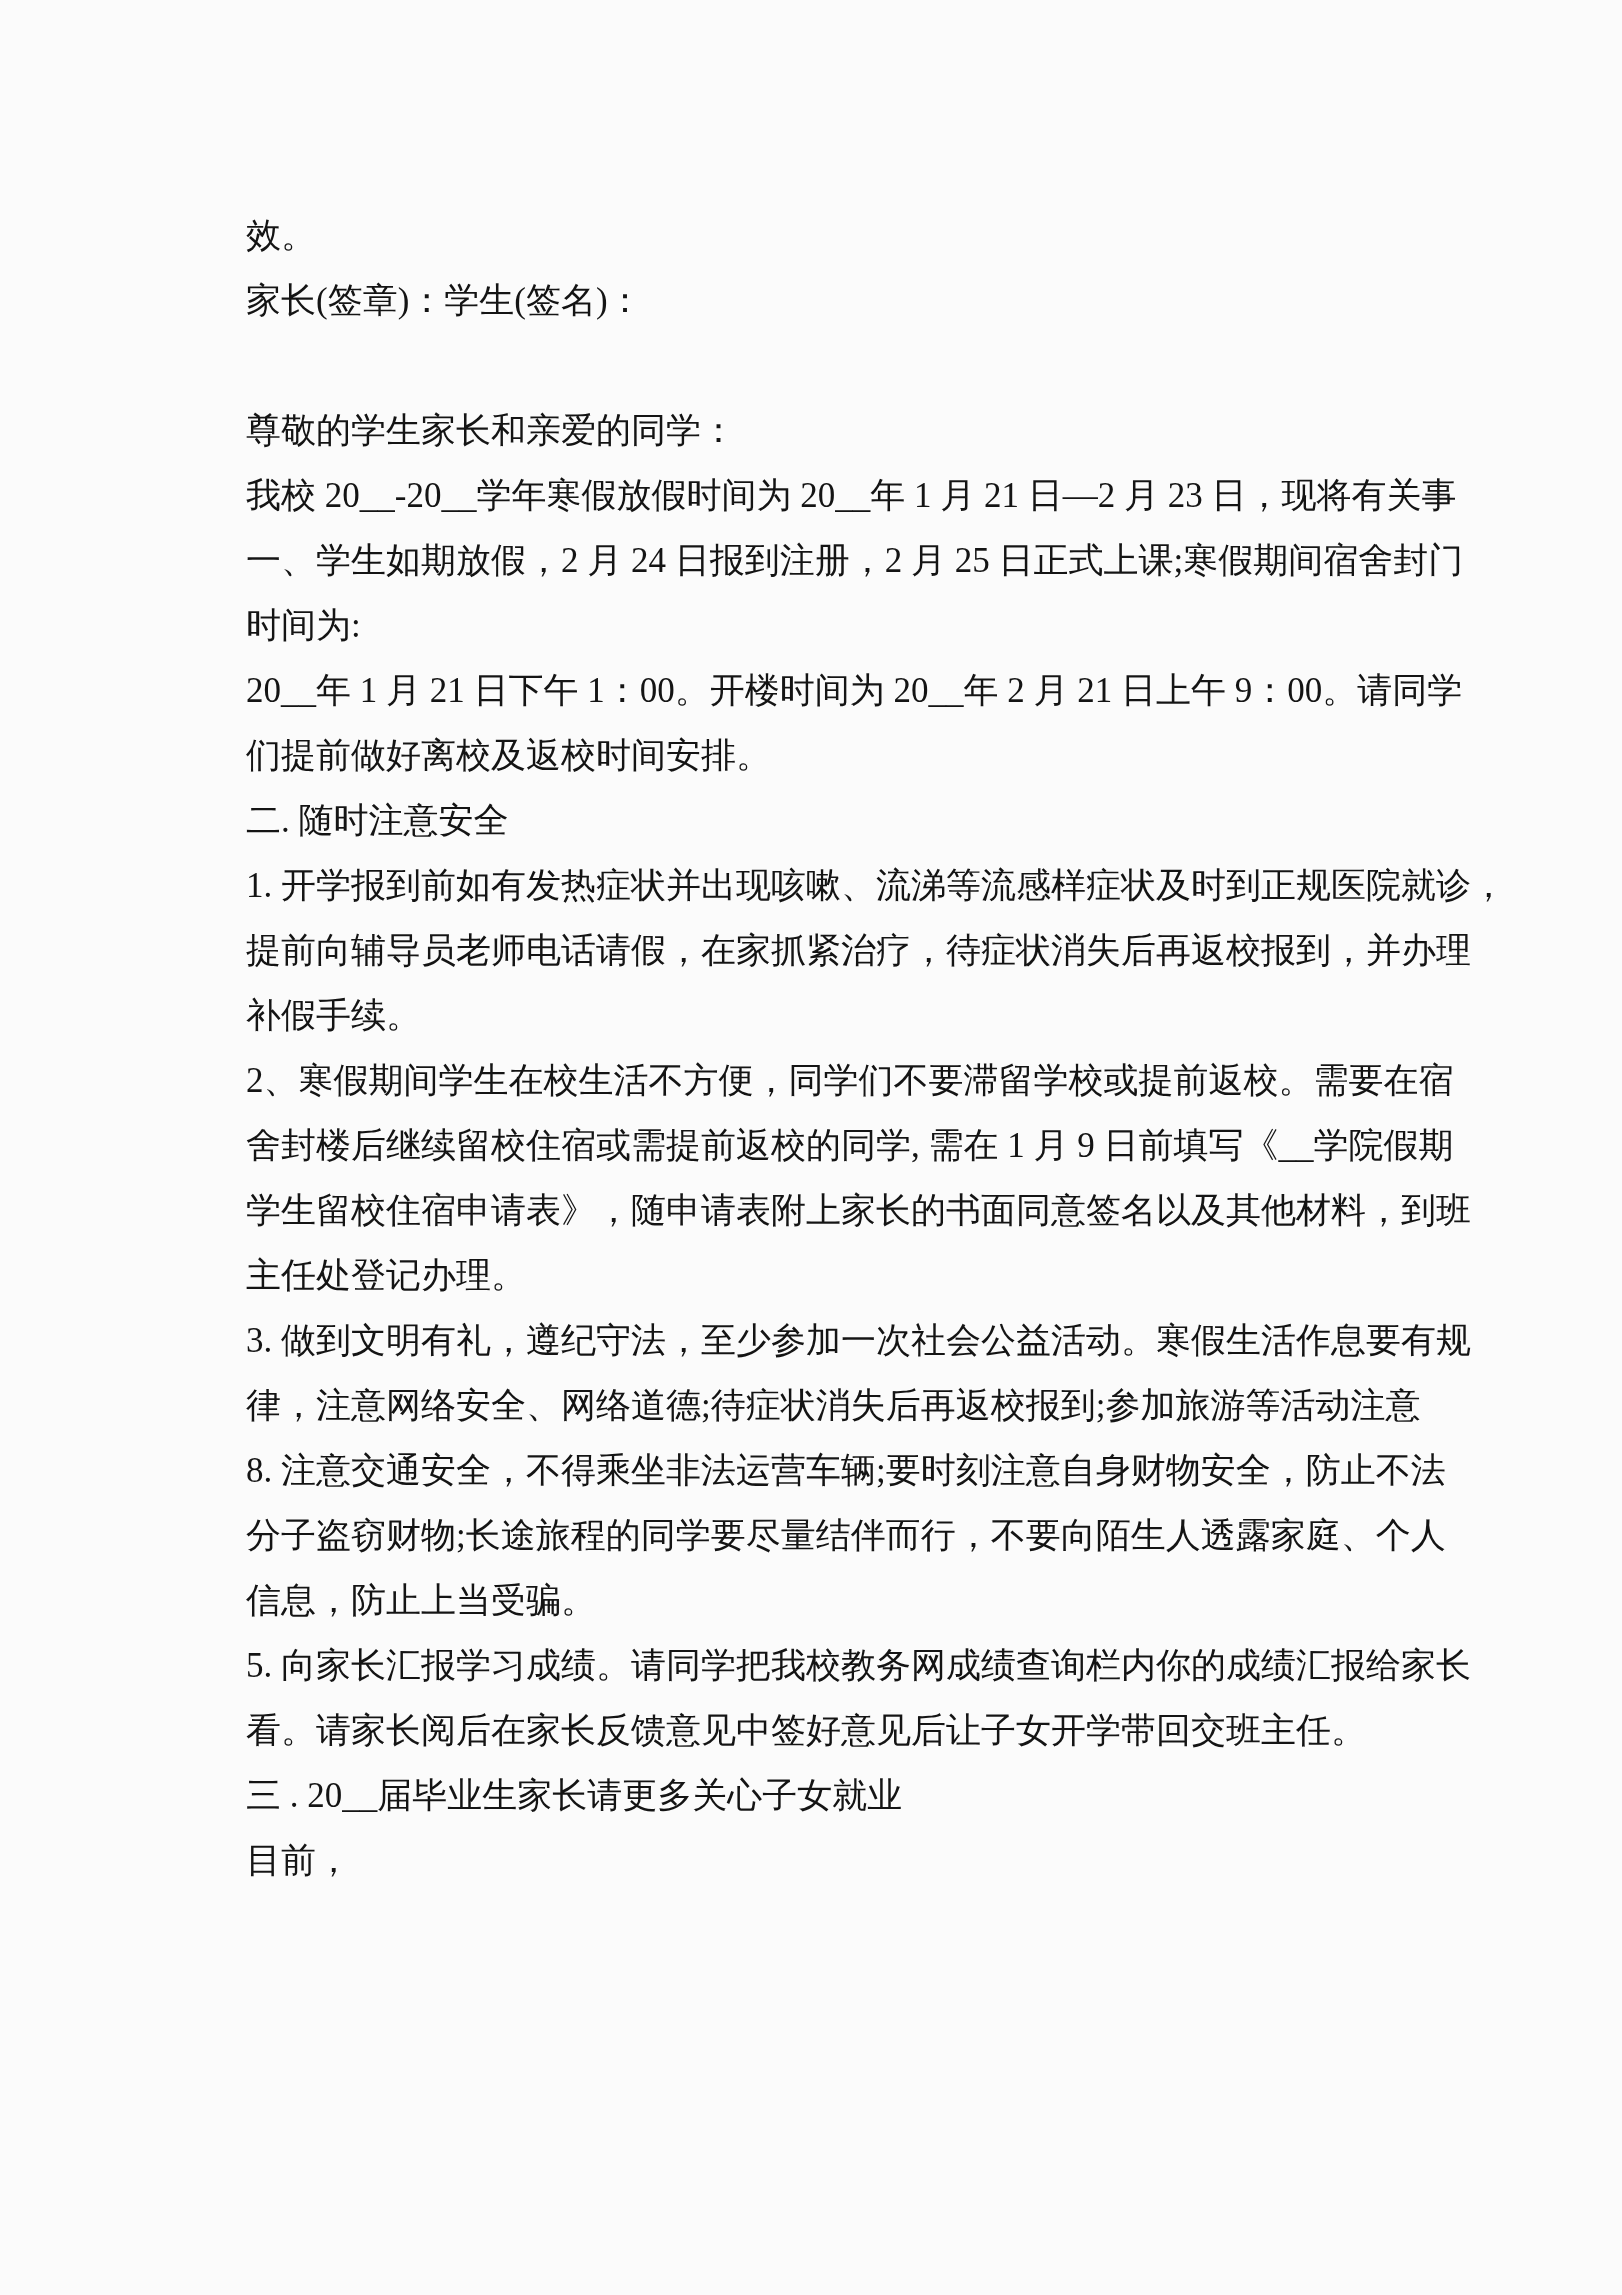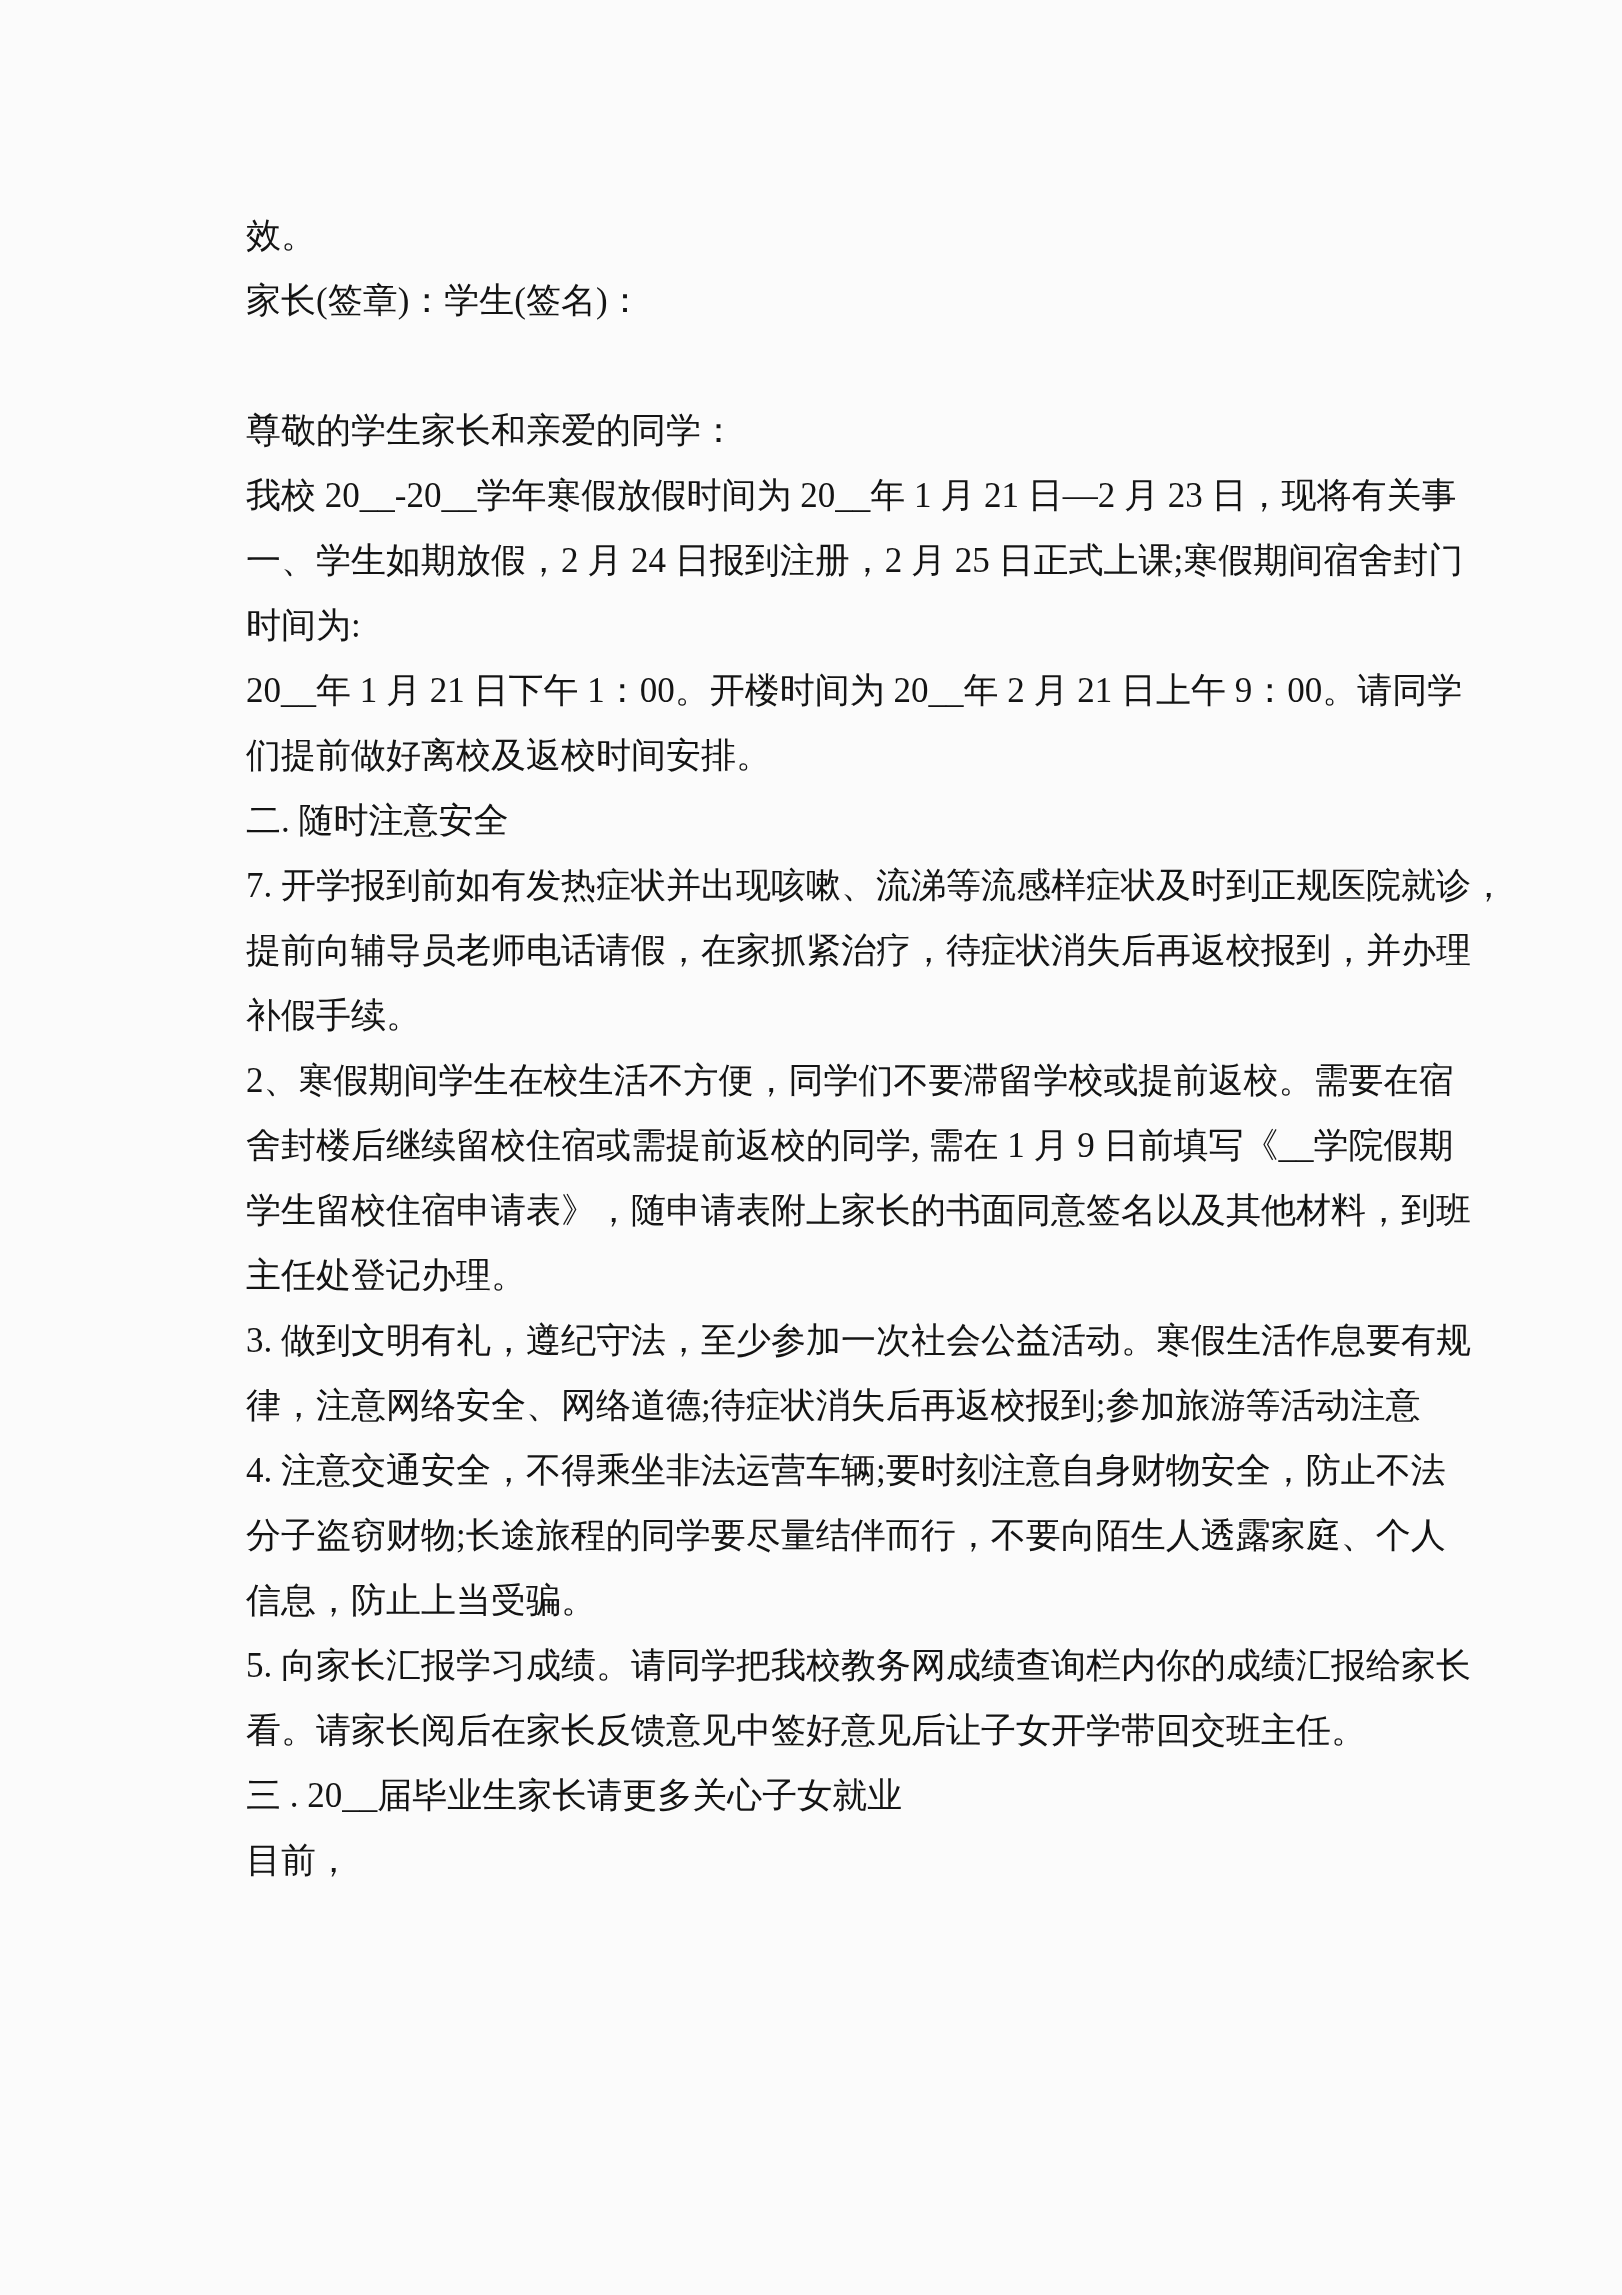--- a/index.html
+++ b/index.html
@@ -38,30 +38,30 @@
     <div class="line">效。</div>
     <div class="line">家长(签章)：学生(签名)：</div>
     <div class="line"></div>
     <div class="line">尊敬的学生家长和亲爱的同学：</div>
     <div class="line">我校 20__-20__学年寒假放假时间为 20__年 1 月 21 日—2 月 23 日，现将有关事</div>
     <div class="line">一、学生如期放假，2 月 24 日报到注册，2 月 25 日正式上课;寒假期间宿舍封门</div>
     <div class="line">时间为:</div>
     <div class="line">20__年 1 月 21 日下午 1：00。开楼时间为 20__年 2 月 21 日上午 9：00。请同学</div>
     <div class="line">们提前做好离校及返校时间安排。</div>
     <div class="line">二. 随时注意安全</div>
-    <div class="line">7. 开学报到前如有发热症状并出现咳嗽、流涕等流感样症状及时到正规医院就诊，</div>
+    <div class="line">1. 开学报到前如有发热症状并出现咳嗽、流涕等流感样症状及时到正规医院就诊，</div>
     <div class="line">提前向辅导员老师电话请假，在家抓紧治疗，待症状消失后再返校报到，并办理</div>
     <div class="line">补假手续。</div>
     <div class="line">2、寒假期间学生在校生活不方便，同学们不要滞留学校或提前返校。需要在宿</div>
     <div class="line">舍封楼后继续留校住宿或需提前返校的同学, 需在 1 月 9 日前填写《__学院假期</div>
     <div class="line">学生留校住宿申请表》，随申请表附上家长的书面同意签名以及其他材料，到班</div>
     <div class="line">主任处登记办理。</div>
     <div class="line">3. 做到文明有礼，遵纪守法，至少参加一次社会公益活动。寒假生活作息要有规</div>
     <div class="line">律，注意网络安全、网络道德;待症状消失后再返校报到;参加旅游等活动注意</div>
-    <div class="line">4. 注意交通安全，不得乘坐非法运营车辆;要时刻注意自身财物安全，防止不法</div>
+    <div class="line">8. 注意交通安全，不得乘坐非法运营车辆;要时刻注意自身财物安全，防止不法</div>
     <div class="line">分子盗窃财物;长途旅程的同学要尽量结伴而行，不要向陌生人透露家庭、个人</div>
     <div class="line">信息，防止上当受骗。</div>
     <div class="line">5. 向家长汇报学习成绩。请同学把我校教务网成绩查询栏内你的成绩汇报给家长</div>
     <div class="line">看。请家长阅后在家长反馈意见中签好意见后让子女开学带回交班主任。</div>
     <div class="line">三 . 20__届毕业生家长请更多关心子女就业</div>
     <div class="line">目前，</div>
   </div>
 </div>
 
 

